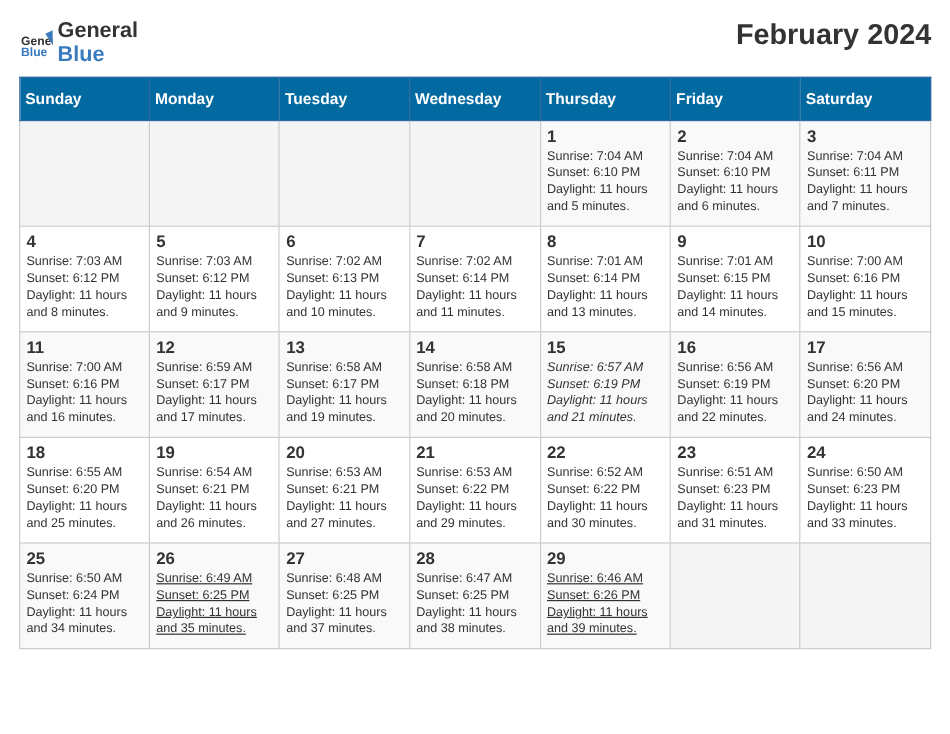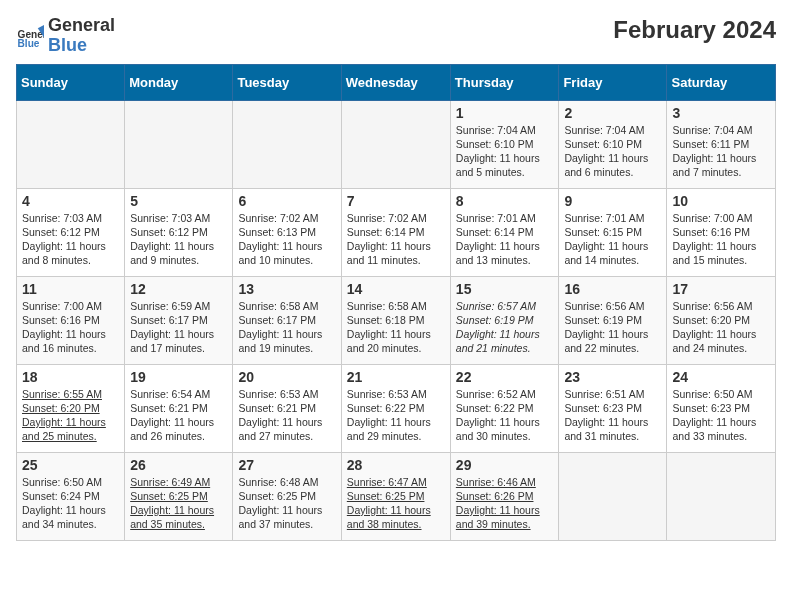--- a/index.html
+++ b/index.html
@@ -221,21 +221,21 @@
         <td>
           <span class="day-num">17</span>
           <div class="day-info" style="white-space: pre-line;">Sunrise: 6:56 AM
 Sunset: 6:20 PM
 Daylight: 11 hours and 24 minutes.</div>
         </td>
       </tr>
       <tr>
         <td>
           <span class="day-num">18</span>
-          <div class="day-info" style="white-space: pre-line; text-decoration: underline;">Sunrise: 6:55 AM
+          <div class="day-info" style="white-space: pre-line;">Sunrise: 6:55 AM
 Sunset: 6:20 PM
 Daylight: 11 hours and 25 minutes.</div>
         </td>
         <td>
           <span class="day-num">19</span>
           <div class="day-info" style="white-space: pre-line;">Sunrise: 6:54 AM
 Sunset: 6:21 PM
 Daylight: 11 hours and 26 minutes.</div>
         </td>
         <td>
@@ -283,21 +283,21 @@
 Daylight: 11 hours and 35 minutes.</div>
         </td>
         <td>
           <span class="day-num">27</span>
           <div class="day-info" style="white-space: pre-line;">Sunrise: 6:48 AM
 Sunset: 6:25 PM
 Daylight: 11 hours and 37 minutes.</div>
         </td>
         <td>
           <span class="day-num">28</span>
-          <div class="day-info" style="white-space: pre-line; text-decoration: underline;">Sunrise: 6:47 AM
+          <div class="day-info" style="white-space: pre-line;">Sunrise: 6:47 AM
 Sunset: 6:25 PM
 Daylight: 11 hours and 38 minutes.</div>
         </td>
         <td>
           <span class="day-num">29</span>
           <div class="day-info" style="white-space: pre-line; text-decoration: underline;">Sunrise: 6:46 AM
 Sunset: 6:26 PM
 Daylight: 11 hours and 39 minutes.</div>
         </td>
         <td class="empty-cell"></td>

